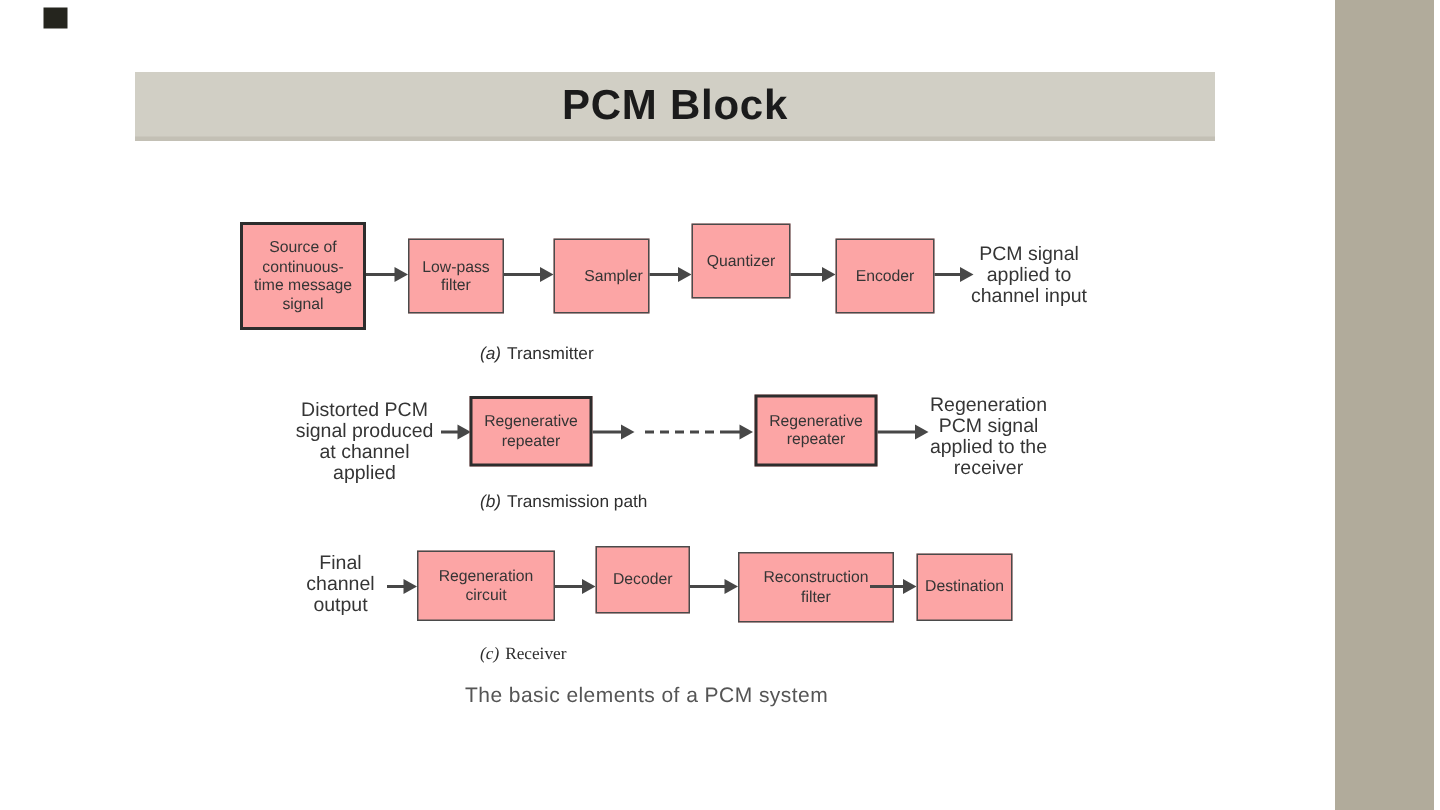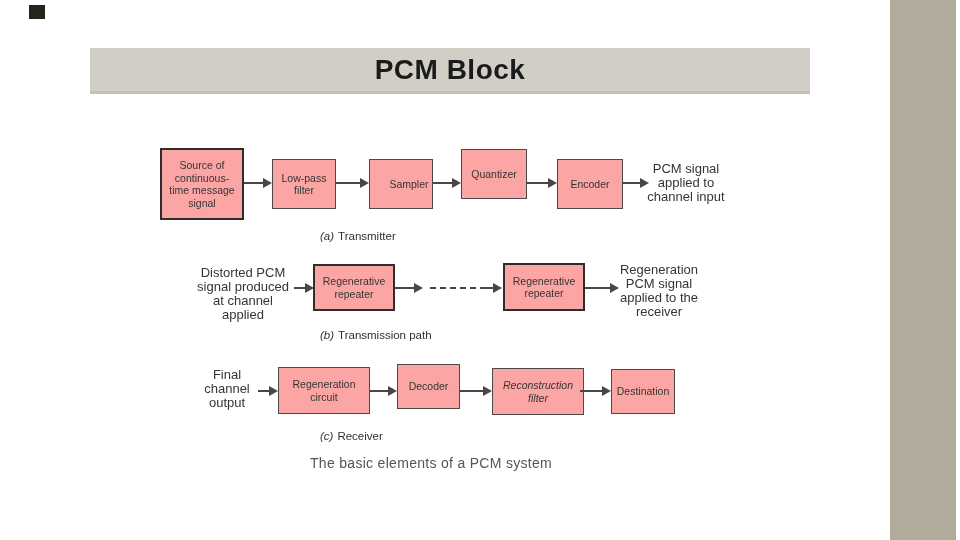--- a/index.html
+++ b/index.html
@@ -102,21 +102,21 @@
 
 <div class="flowtext" style="left:187px; top:368px; width:80px;">Final
 channel
 output</div>
 <div class="arrow" style="left:258px; top:390px; width:12px;"></div>
 <div class="box" style="left:278px; top:367px; width:92px; height:47px;">Regeneration
 circuit</div>
 <div class="arrow" style="left:370px; top:390px; width:19px;"></div>
 <div class="box" style="left:397px; top:364px; width:63px; height:45px;">Decoder</div>
 <div class="arrow" style="left:460px; top:390px; width:24px;"></div>
-<div class="box" style="left:492px; top:368px; width:92px; height:47px;font-style:italic;">Reconstruction
+<div class="box" style="left:492px; top:368px; width:104px; height:47px;">Reconstruction
 filter</div>
 <div class="arrow" style="left:580px; top:390px; width:23px;"></div>
 <div class="box" style="left:611px; top:369px; width:64px; height:45px;text-align:center;">Destination</div>
-<div class="sublabel" style="left:320px; top:430px;">
+<div class="sublabel" style="left:320px; top:430px;font-family:Liberation Serif, serif;">
   <i>(c)</i><span class="rest">Receiver</span>
 </div>
 
 <div class="fig-caption">The basic elements of a PCM system</div>
 
 </body></html>

